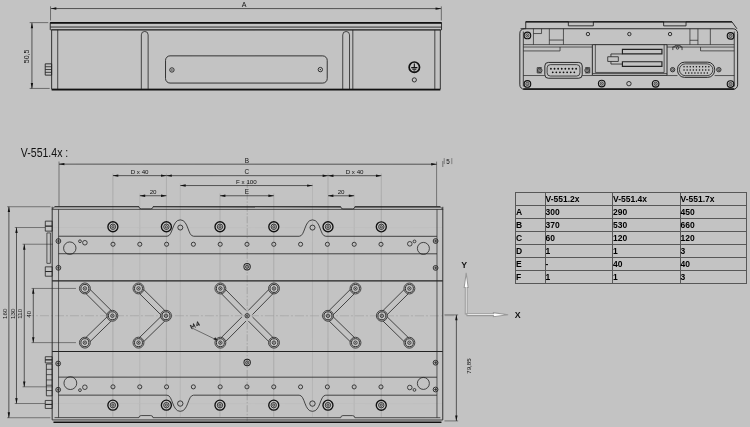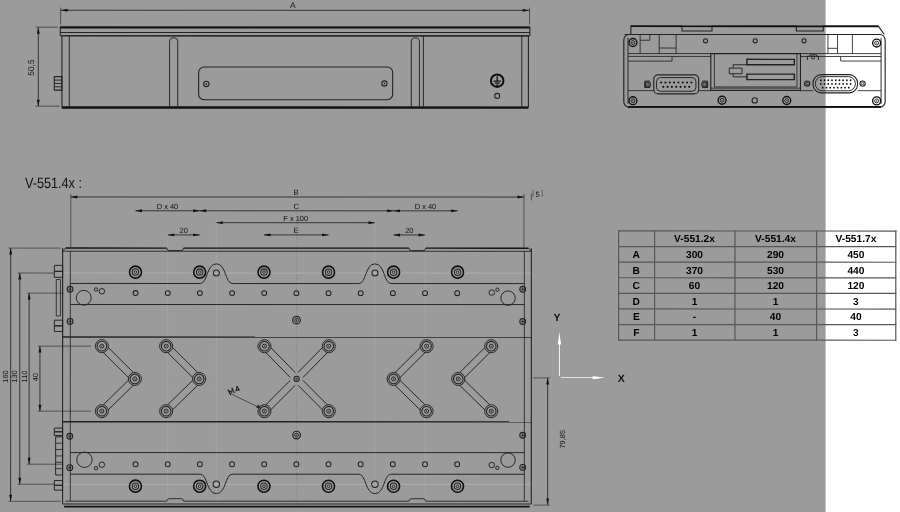--- a/index.html
+++ b/index.html
@@ -1,21 +1,21 @@
 <!DOCTYPE html>
 <html><head>
 <meta charset="utf-8">
 <style>
   html,body{margin:0;padding:0;background:#fff;width:750px;height:427px;overflow:hidden;}
   *{box-sizing:border-box;}
   body{font-family:"Liberation Sans", sans-serif;}
-  #stage{position:relative;width:688px;height:427px;background:#22c55e;filter:grayscale(1);}
+  #stage{position:relative;width:750px;height:427px;background:#fdba74;filter:grayscale(1);}
   svg text{font-family:"Liberation Sans", sans-serif;fill:#111;opacity:0.999;}
   table.spec{transform:rotate(0.02deg);position:absolute;left:515px;top:192px;width:231px;height:92px;border-collapse:collapse;font-family:"Liberation Sans", sans-serif;font-size:8.5px;font-weight:bold;color:#000;table-layout:fixed;}
-  table.spec td{border:0.8px solid #575757;text-align:center;vertical-align:middle;padding:0;line-height:1;}
+  table.spec td{border:0.8px solid #575757;text-align:left;vertical-align:middle;padding:0;line-height:1;}
 </style>
 </head>
 <body>
 <div id="stage">
 
 <svg width="750" height="427" viewBox="0 0 750 427" style="position:absolute;left:0;top:0;transform:rotate(0.012deg)">
 <defs>
 <marker id="ar" markerWidth="9" markerHeight="4" refX="8.6" refY="2" orient="auto-start-reverse" markerUnits="userSpaceOnUse">
   <path d="M8.8,2 L3.2,0.8 L3.2,3.2 Z" fill="#111"></path>
 </marker>
@@ -592,21 +592,21 @@
 <tr>
           <td>A</td>
           <td>300</td>
           <td>290</td>
           <td>450</td>
         </tr>
 <tr>
           <td>B</td>
           <td>370</td>
           <td>530</td>
-          <td>440</td>
+          <td>660</td>
         </tr>
 <tr>
           <td>C</td>
           <td>60</td>
           <td>120</td>
           <td>120</td>
         </tr>
 <tr>
           <td>D</td>
           <td>1</td>

